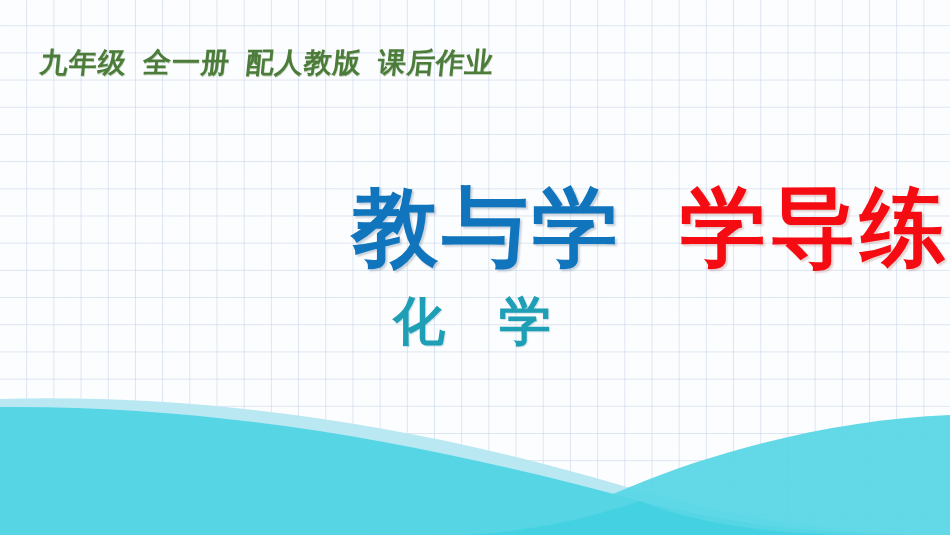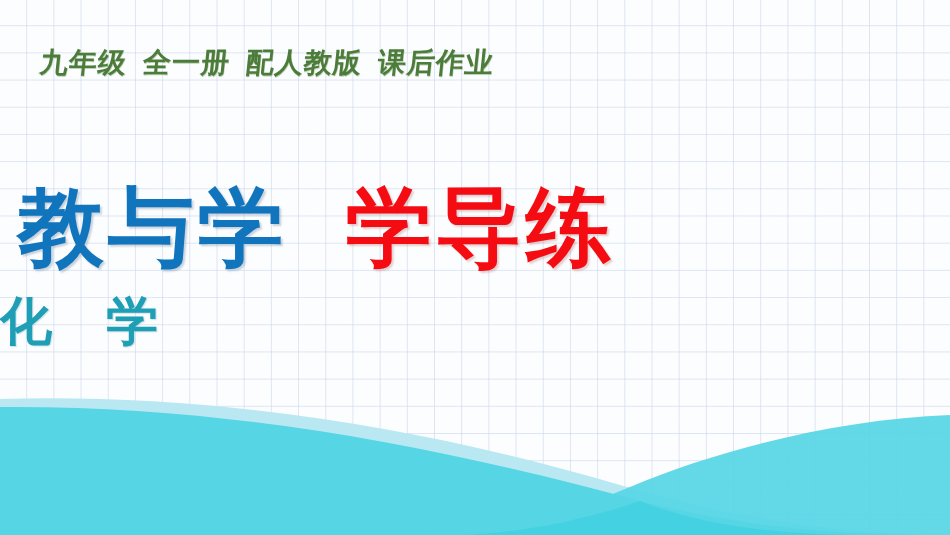--- a/index.html
+++ b/index.html
@@ -52,21 +52,21 @@
     transform: skewX(-6deg);
     text-shadow: 0.5px 0.5px 0 rgba(76,124,58,0.35);
   }
 
   
   .title-row {
     position: absolute;
     left: 0;
     top: 168px;
     width: 950px;
-    text-align: left;
+    text-align: right;
     white-space: pre;
     line-height: 1;
   }
   .title-part {
     font-family: "DejaVu Sans", "Liberation Sans", sans-serif;
     font-size: 86px;
     font-weight: 700;
     letter-spacing: 4px;
   }
   .title-blue {
@@ -78,20 +78,21 @@
     text-shadow: 2px 2px 2px rgba(160,90,90,0.28);
   }
   .title-gap { display: inline-block; width: 58px; }
 
   
   .subject {
     position: absolute;
     left: 0;
     top: 287px;
     width: 950px;
+    text-align: center;
     font-family: "DejaVu Sans", "Liberation Sans", sans-serif;
     font-size: 52px;
     font-weight: 700;
     letter-spacing: 6px;
     color: #1f9fb5;
     white-space: pre;
     text-shadow: 1px 1px 1px rgba(70,140,160,0.25);
   }
 </style>
 </head>

